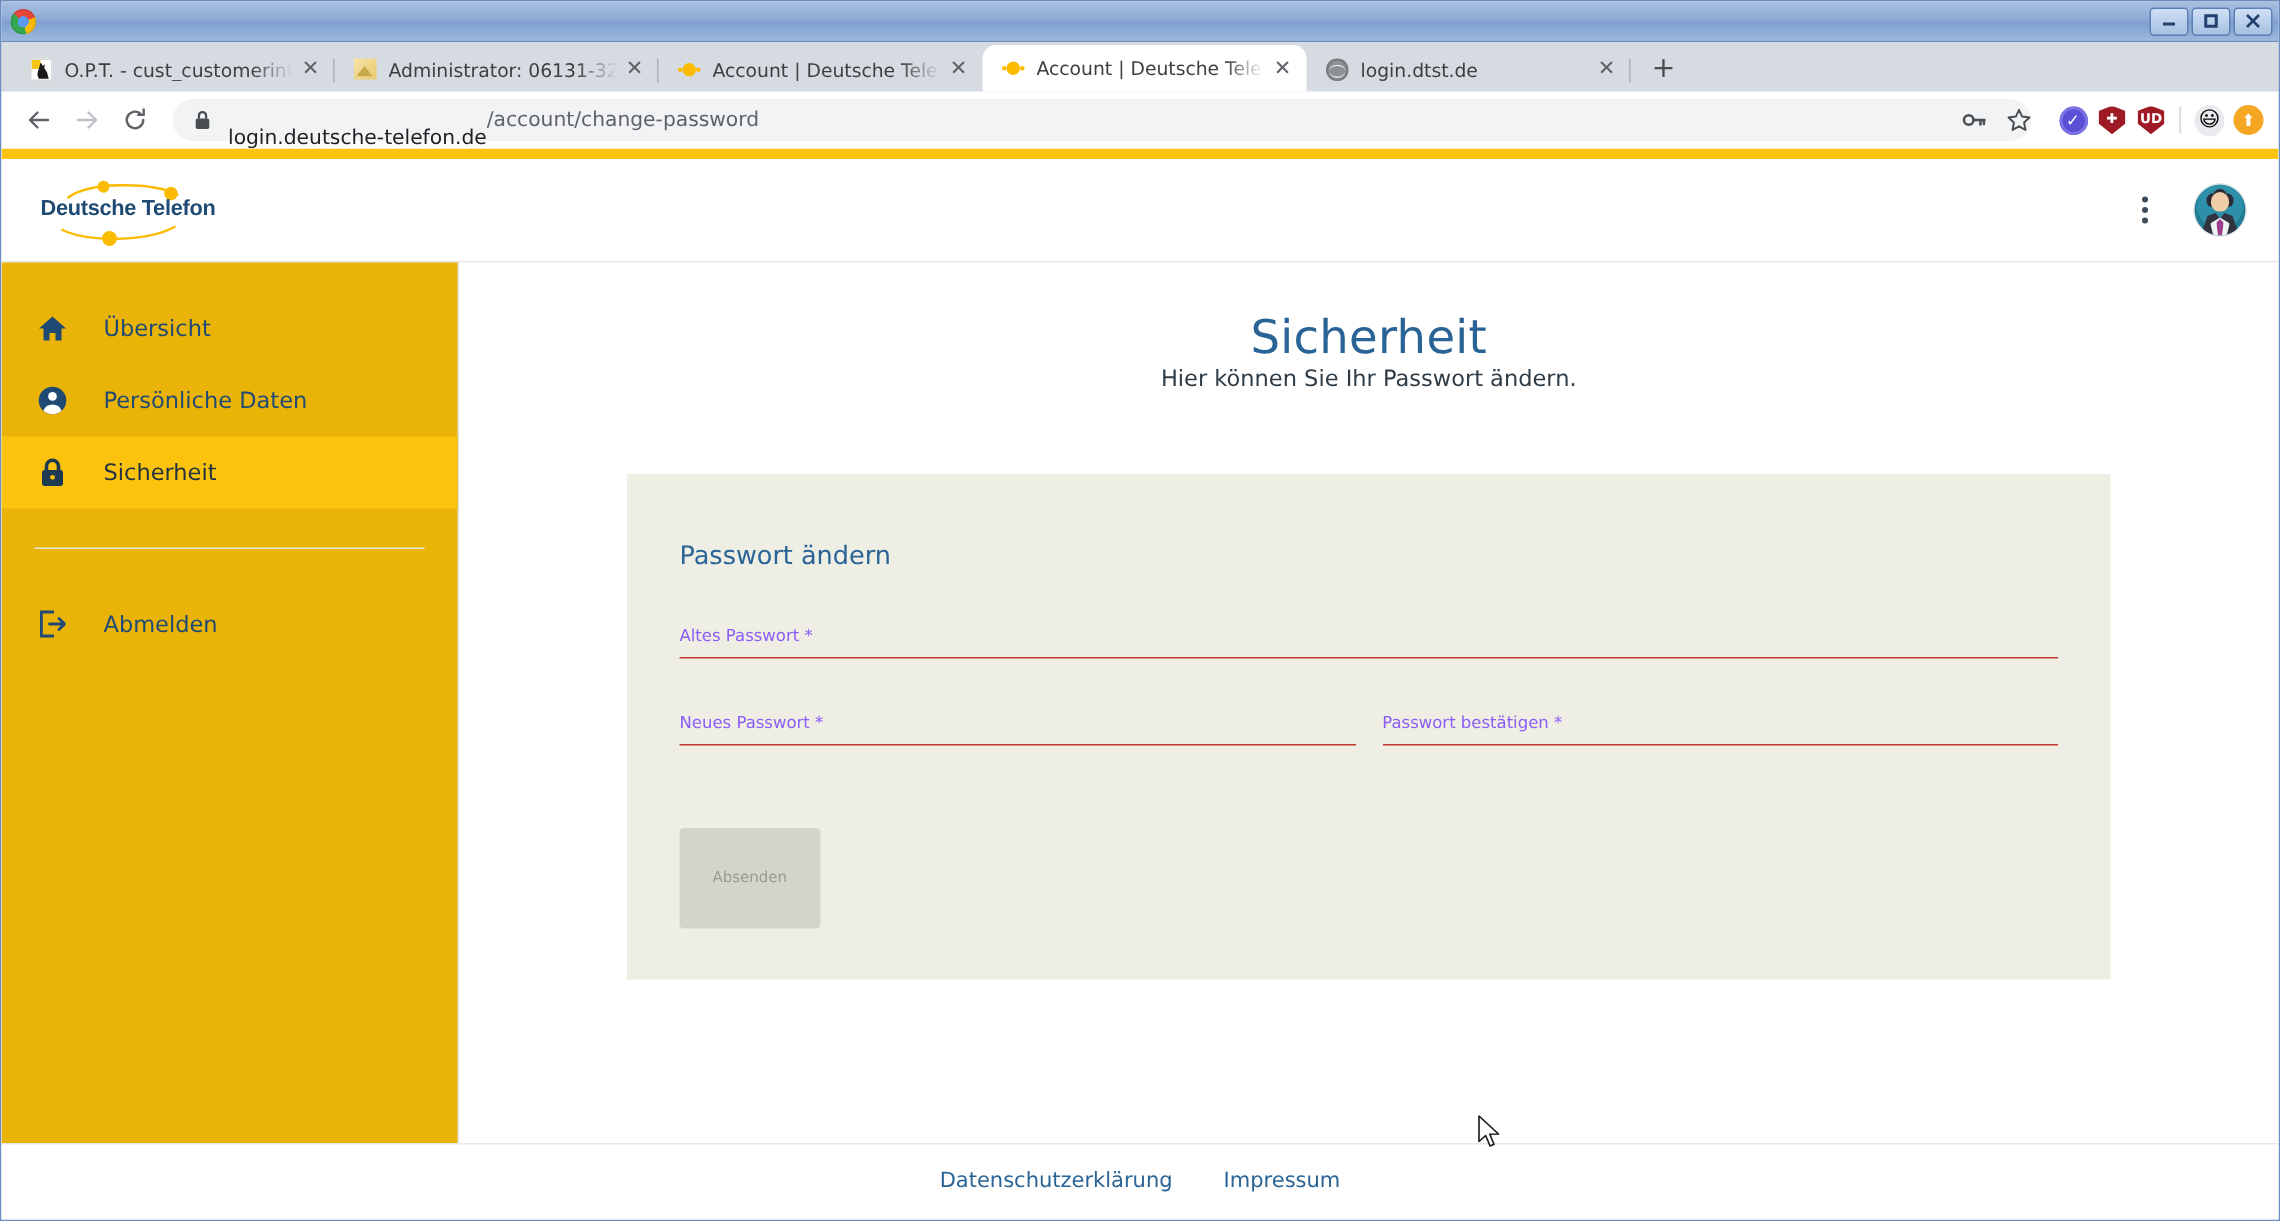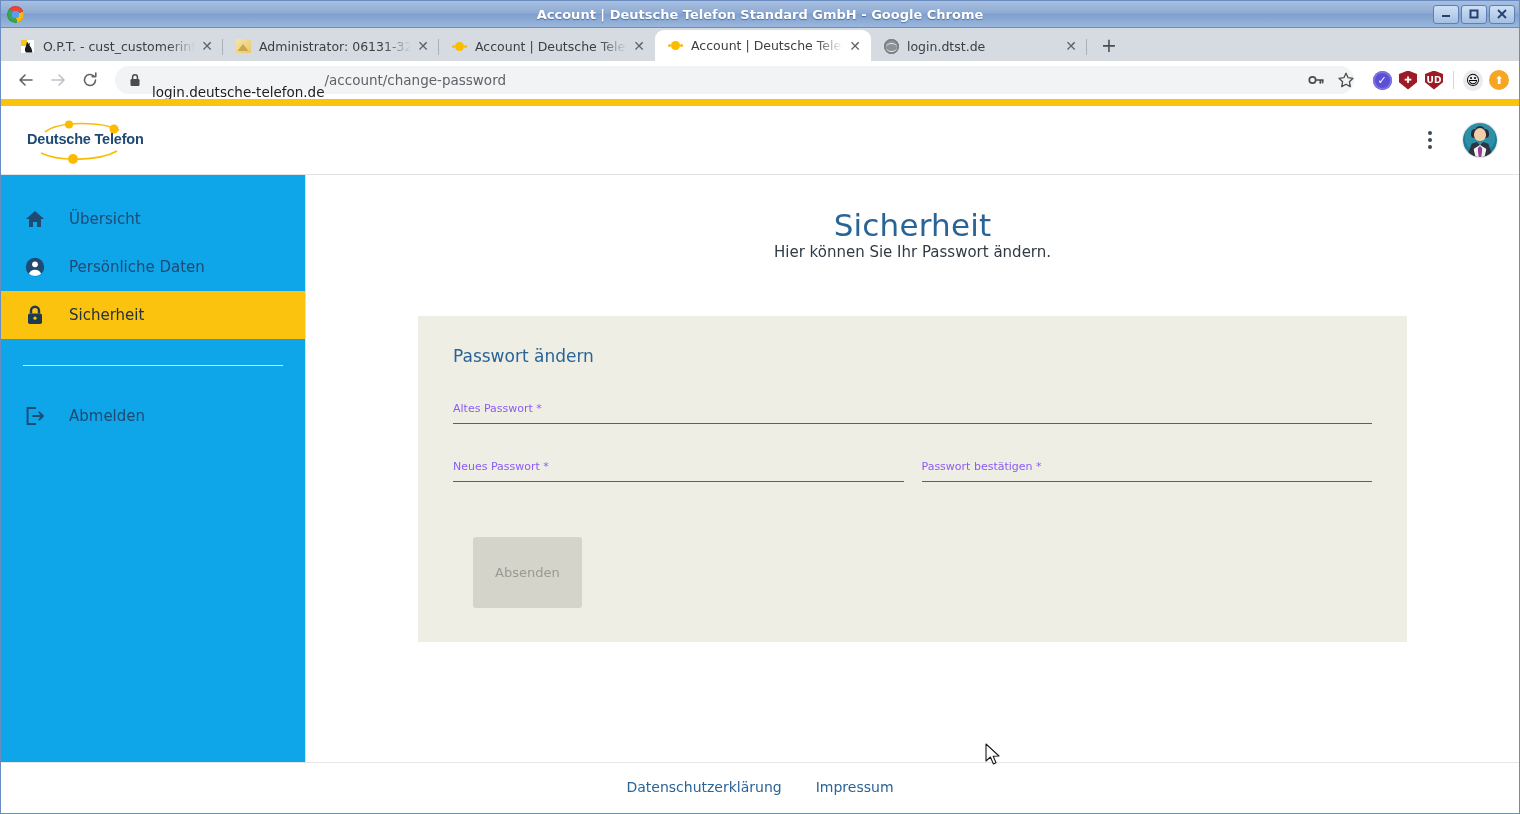--- a/index.html
+++ b/index.html
@@ -256,21 +256,21 @@
     position: absolute; left: 50%; bottom: 0; transform: translateX(-50%);
     width: 13px; height: 12px; background: #f2f2f2; z-index: 2;
     clip-path: polygon(50% 0, 100% 34%, 84% 100%, 16% 100%, 0 34%);
   }
 
   .body-area { flex: 1 1 auto; display: flex; min-height: 0; }
 
   
   .sidebar {
     width: 305px; flex: 0 0 305px;
-    background: #0ea5e9;
+    background: #eab308;
     border-right: 1px solid #e0e0e0;
     padding-top: 20px;
   }
   .nav-item {
     height: 48px; display: flex; align-items: center;
     padding-left: 22px; gap: 22px;
     font-size: 15px; color: #1e4a73;
   }
   .nav-item.active { background: #fbc30d; color: #23323f; font-weight: normal; }
   .nav-icon { width: 24px; height: 24px; flex: 0 0 24px; display: flex; align-items: center; justify-content: center; }
@@ -292,57 +292,55 @@
     text-align: center; 
     font-size: 15px; color: #2f3b45;
   }
   .card {
     margin: 55px 112px 0 112px;
     background: #eeeee4;
     padding: 28px 18px 34px 18px;
     min-height: 300px;
   }
   .card-title {
-    font-size: 17px; color: #2a6496; margin-left: 17px; margin-top: 2px;
+    font-size: 17px; color: #2a6496; margin-left: 17px; margin-top: 17px;
   }
   .field-row { display: flex; gap: 18px; margin-top: 36px; padding: 0 17px; }
   .field { flex: 1 1 0; min-width: 0; position: relative; }
   .field.full { flex: 1 1 100%; }
   .field-label {
     font-size: 11px; color: #8b5cf6; padding-bottom: 8px;
   }
   .field-underline { height: 1px; background: #c0392b; width: 100%; }
   .submit-wrap { padding: 0 17px; margin-top: 55px; }
   .btn-submit {
     background: #d4d4cb; color: #9a9a93;
     border: none; border-radius: 3px;
-    padding: 28px 22px; font-size: 13px;
+    padding: 28px 22px; font-size: 10px;
     font-family: "DejaVu Sans", "Liberation Sans", sans-serif;
-    margin-left: 20px;
   }
 
   .footer {
     flex: 0 0 auto; padding: 16px 0 18px 0;
     display: flex; justify-content: center; gap: 34px;
     font-size: 14px; color: #2a6496;
     border-top: 1px solid #e6e6e6;
     background: #ffffff;
   }
   .footer a { color: #2a6496; text-decoration: none; }
 
   .cursor { position: absolute; left: 984px; top: 644px; pointer-events: none; z-index: 50; }
 </style>
 </head>
 <body>
 
 <div class="window">
 
   <div class="titlebar">
     <div class="titlebar-icon"></div>
-    <div class="titlebar-title">Account | Deutsche Telefon Standard GmbH - Google Chrome</div>
     <div class="win-buttons">
       <div class="win-btn">
         <svg width="10" height="10" viewBox="0 0 10 10">
             <rect x="1" y="6" width="8" height="2" fill="#23406e"></rect>
           </svg>
       </div>
       <div class="win-btn">
         <svg width="10" height="10" viewBox="0 0 10 10">
             <rect x="1.5" y="1.5" width="7" height="7" fill="none" stroke="#23406e" stroke-width="2"></rect>
           </svg>

